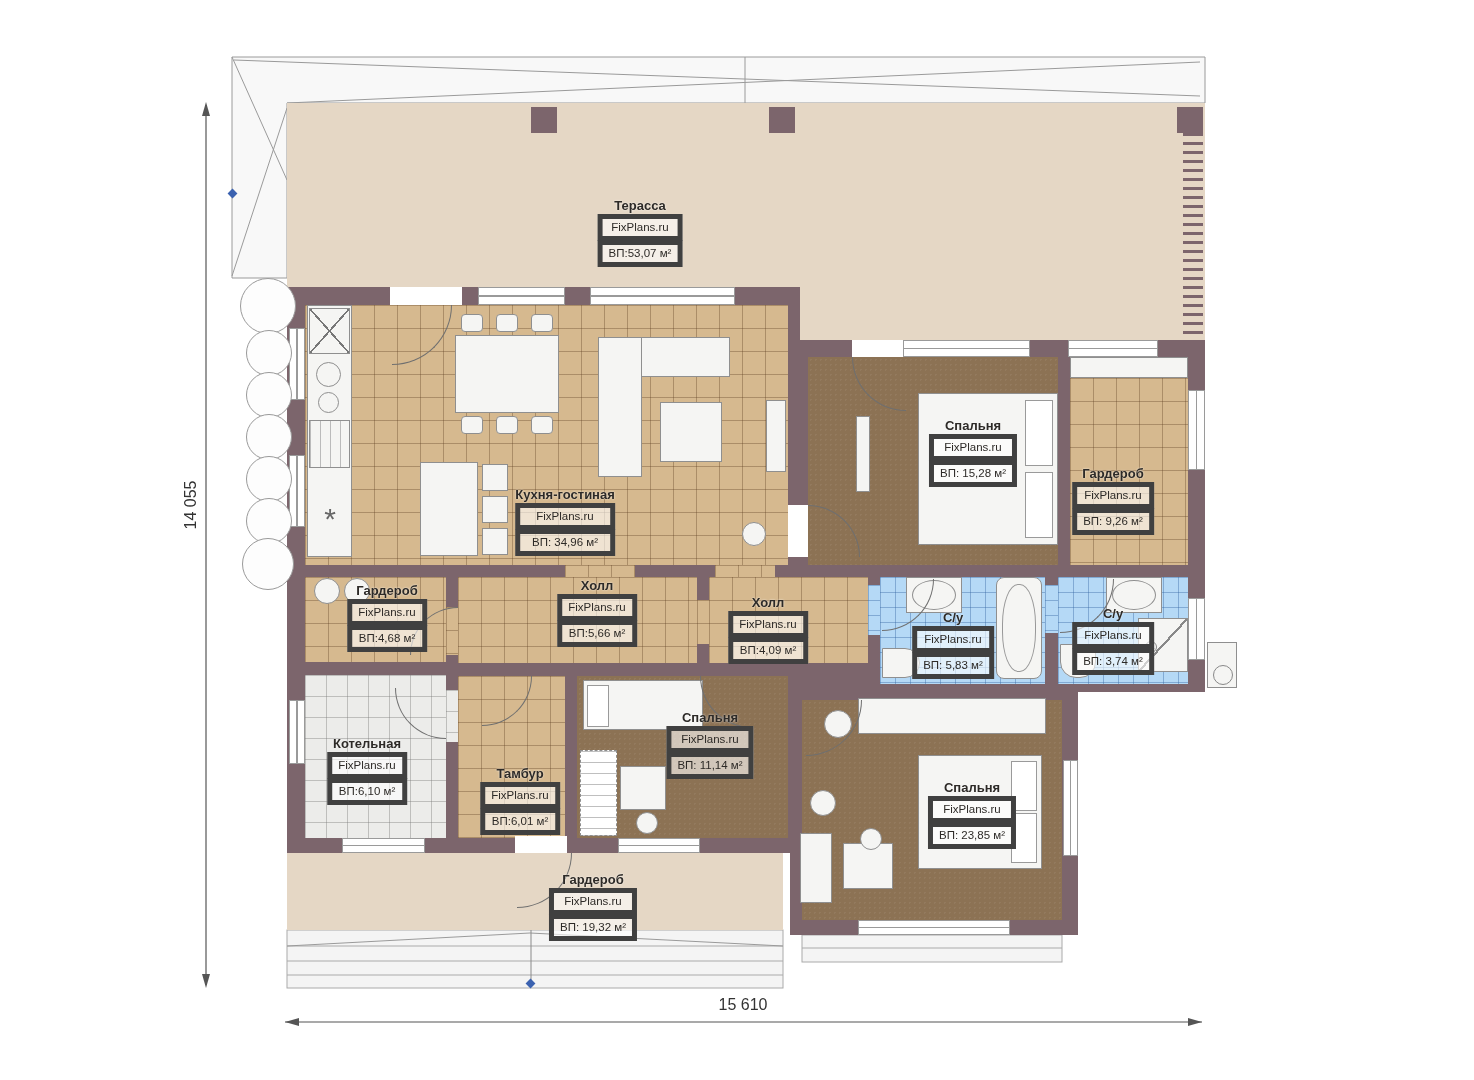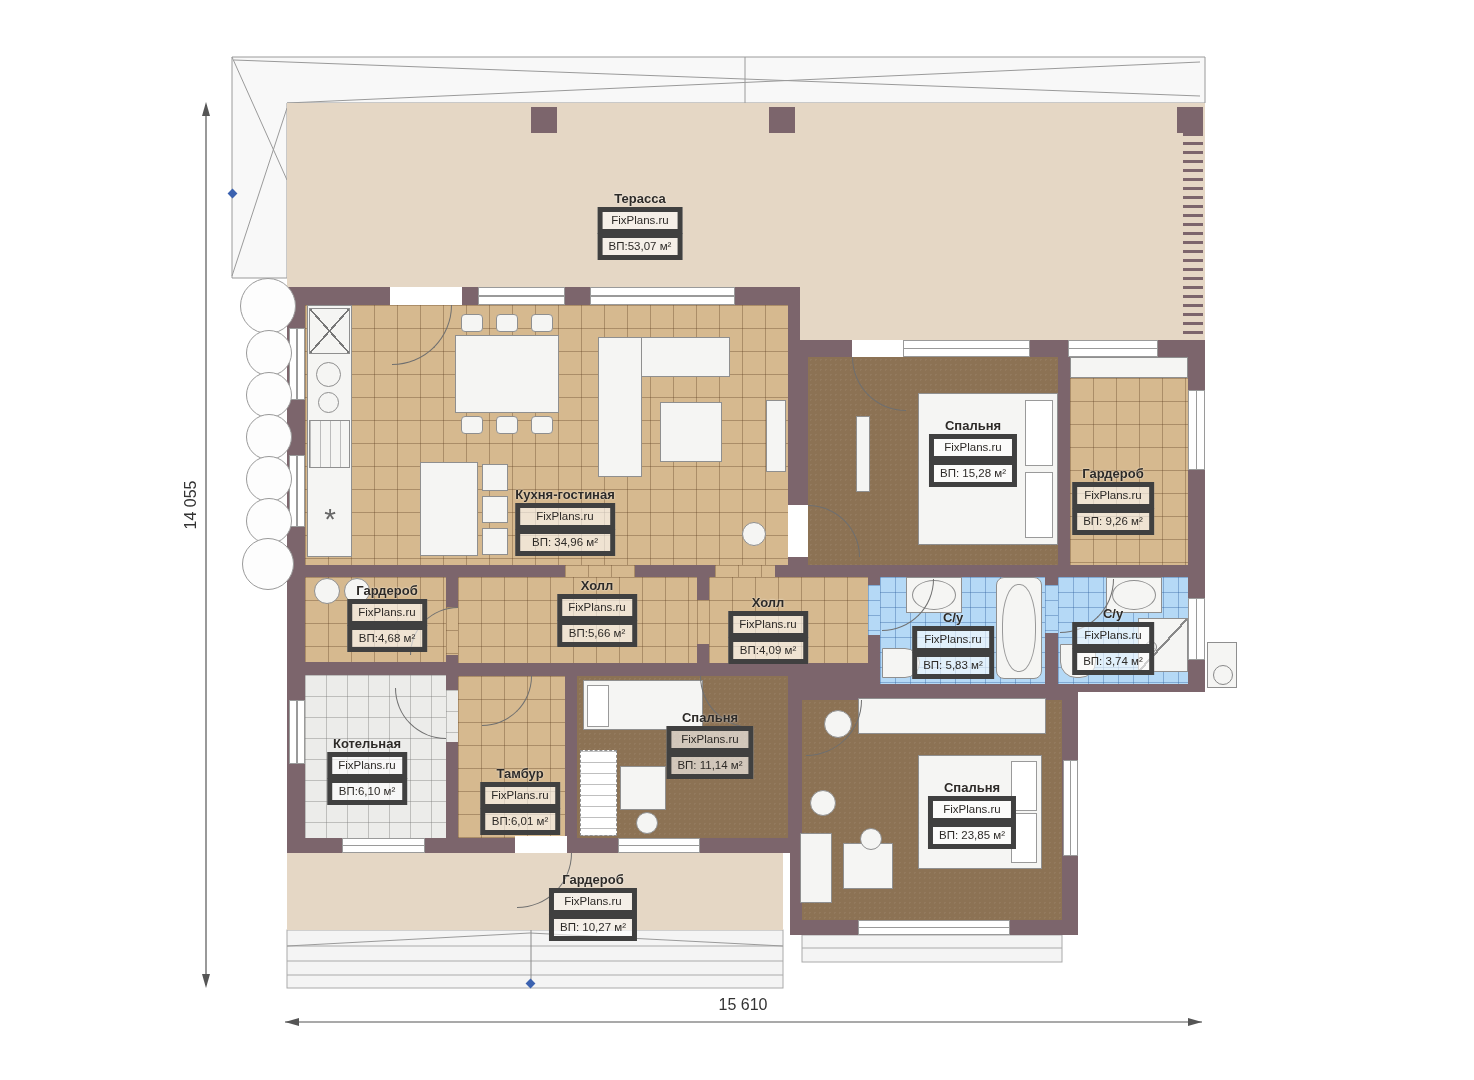--- a/index.html
+++ b/index.html
@@ -221,21 +221,21 @@
   <div class="rail" style="left:1183px;top:133px;width:20px;height:210px"></div>
 
   <div class="tree" style="left:240px;top:278px;width:54px;height:54px"></div>
   <div class="tree" style="left:246px;top:330px;width:44px;height:44px"></div>
   <div class="tree" style="left:246px;top:372px;width:44px;height:44px"></div>
   <div class="tree" style="left:246px;top:414px;width:44px;height:44px"></div>
   <div class="tree" style="left:246px;top:456px;width:44px;height:44px"></div>
   <div class="tree" style="left:246px;top:498px;width:44px;height:44px"></div>
   <div class="tree" style="left:242px;top:538px;width:50px;height:50px"></div>
 
-  <div class="rlabel" style="left:640px;top:191px">
+  <div class="rlabel" style="left:640px;top:198px">
     <div class="rname">Терасса</div>
     <span class="rbox">FixPlans.ru</span>
     <span class="rbox">ВП:53,07 м²</span>
   </div>
   <div class="rlabel" style="left:565px;top:487px">
     <div class="rname">Кухня-гостиная</div>
     <span class="rbox">FixPlans.ru</span>
     <span class="rbox">ВП: 34,96 м²</span>
   </div>
   <div class="rlabel" style="left:973px;top:418px">
@@ -289,21 +289,21 @@
     <span class="rbox">ВП: 11,14 м²</span>
   </div>
   <div class="rlabel" style="left:972px;top:780px">
     <div class="rname">Спальня</div>
     <span class="rbox">FixPlans.ru</span>
     <span class="rbox">ВП: 23,85 м²</span>
   </div>
   <div class="rlabel" style="left:593px;top:872px">
     <div class="rname">Гардероб</div>
     <span class="rbox">FixPlans.ru</span>
-    <span class="rbox">ВП: 10,27 м²</span>
+    <span class="rbox">ВП: 19,32 м²</span>
   </div>
 
   <svg class="layer" width="1474" height="1080" style="z-index:40;pointer-events:none">
     <line x1="206" y1="105" x2="206" y2="985" stroke="#555" stroke-width="1.2"></line>
     <polygon points="202,116 206,102 210,116" fill="#555"></polygon>
     <polygon points="202,974 206,988 210,974" fill="#555"></polygon>
     <text x="196" y="505" transform="rotate(-90 196 505)" text-anchor="middle" font-size="16" fill="#333" font-family="Liberation Sans, sans-serif">14 055</text>
     <line x1="285" y1="1022" x2="1202" y2="1022" stroke="#555" stroke-width="1.2"></line>
     <polygon points="299,1018 285,1022 299,1026" fill="#555"></polygon>
     <polygon points="1188,1018 1202,1022 1188,1026" fill="#555"></polygon>

